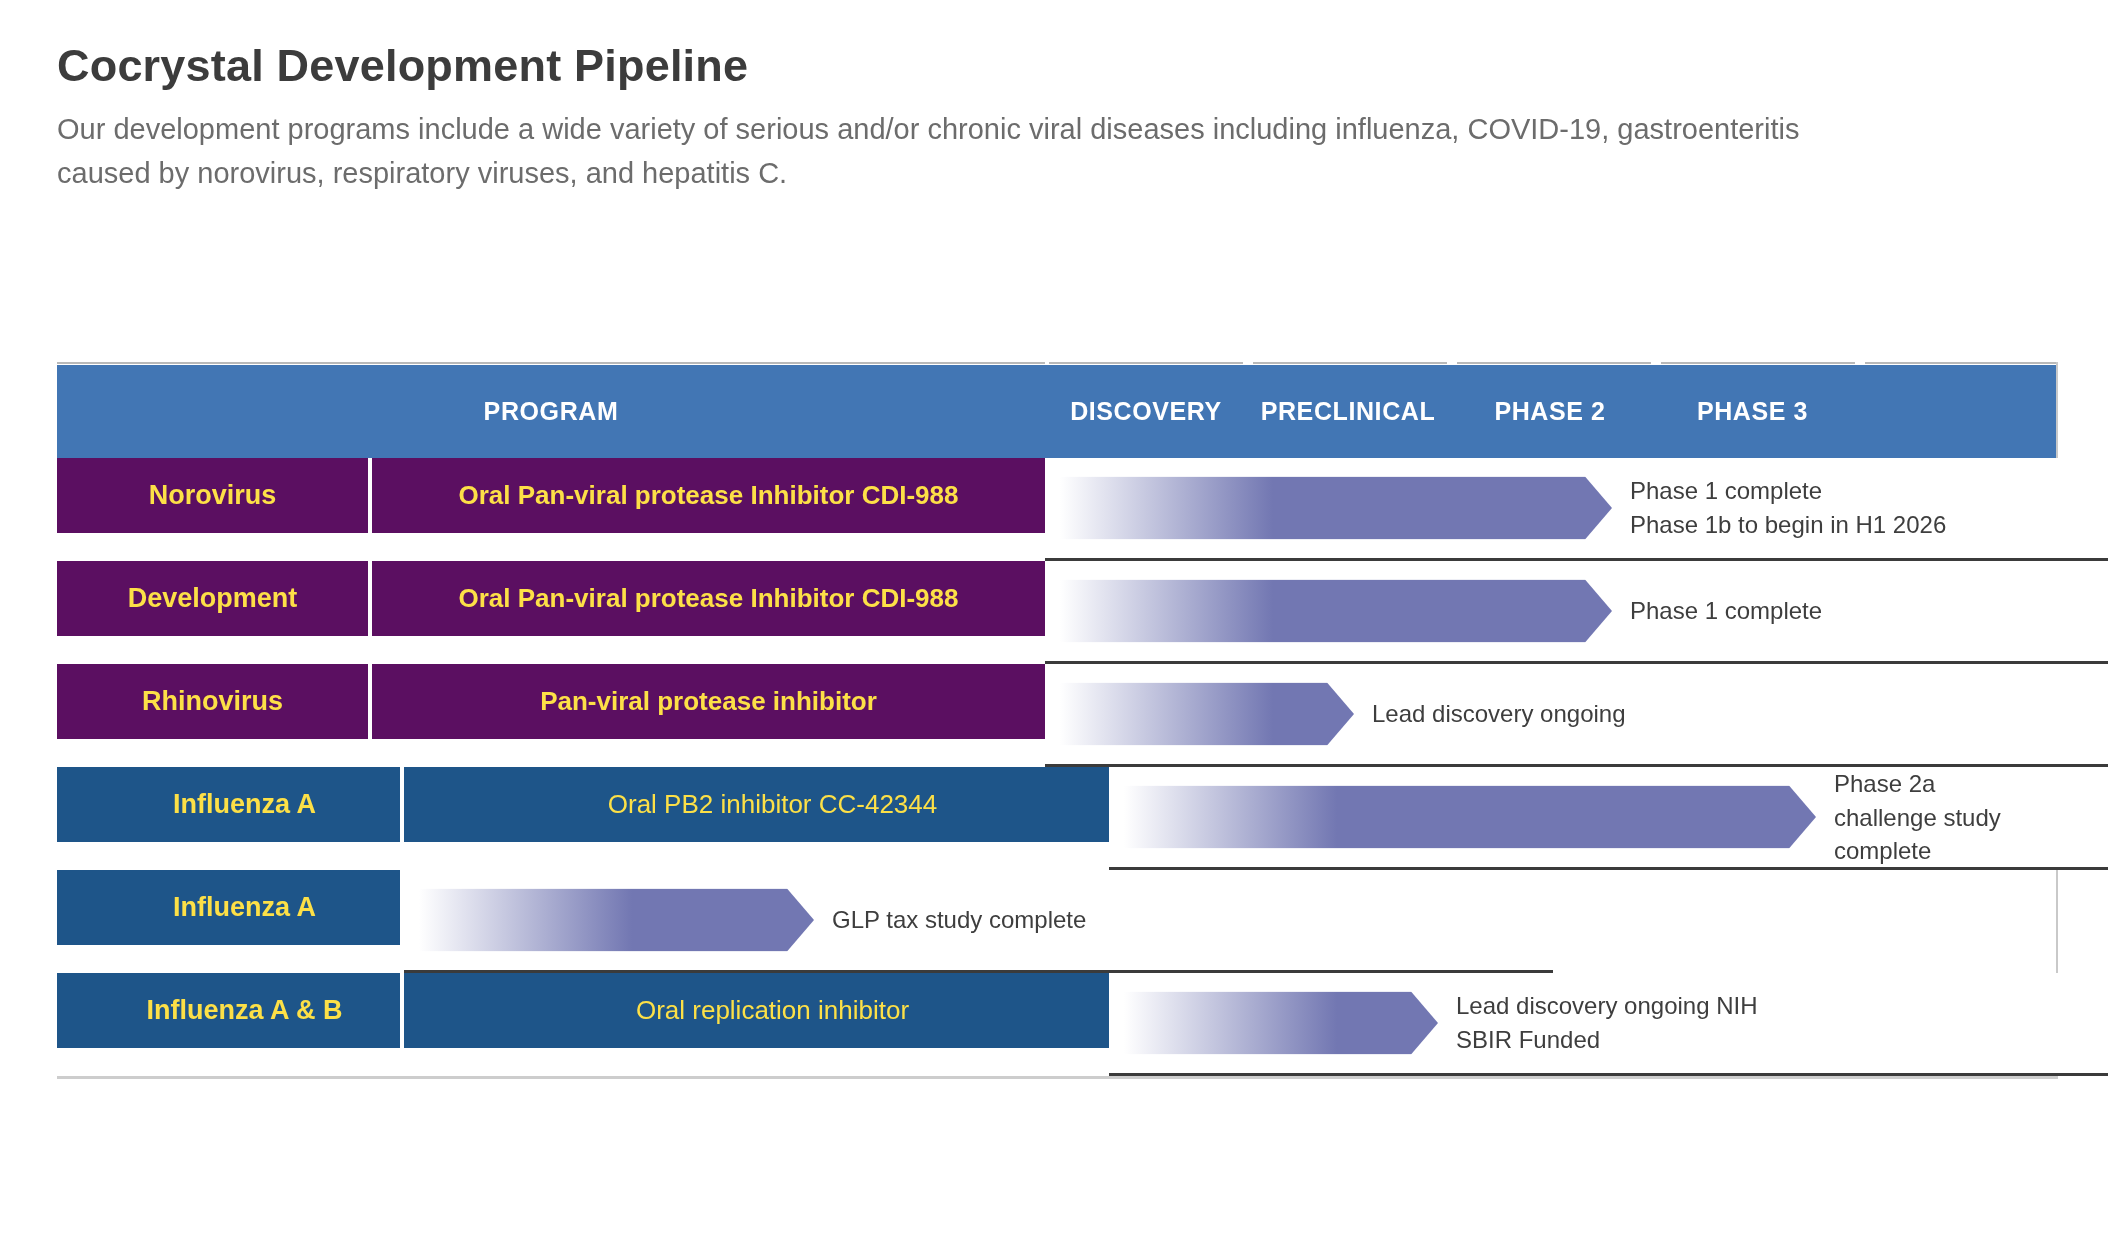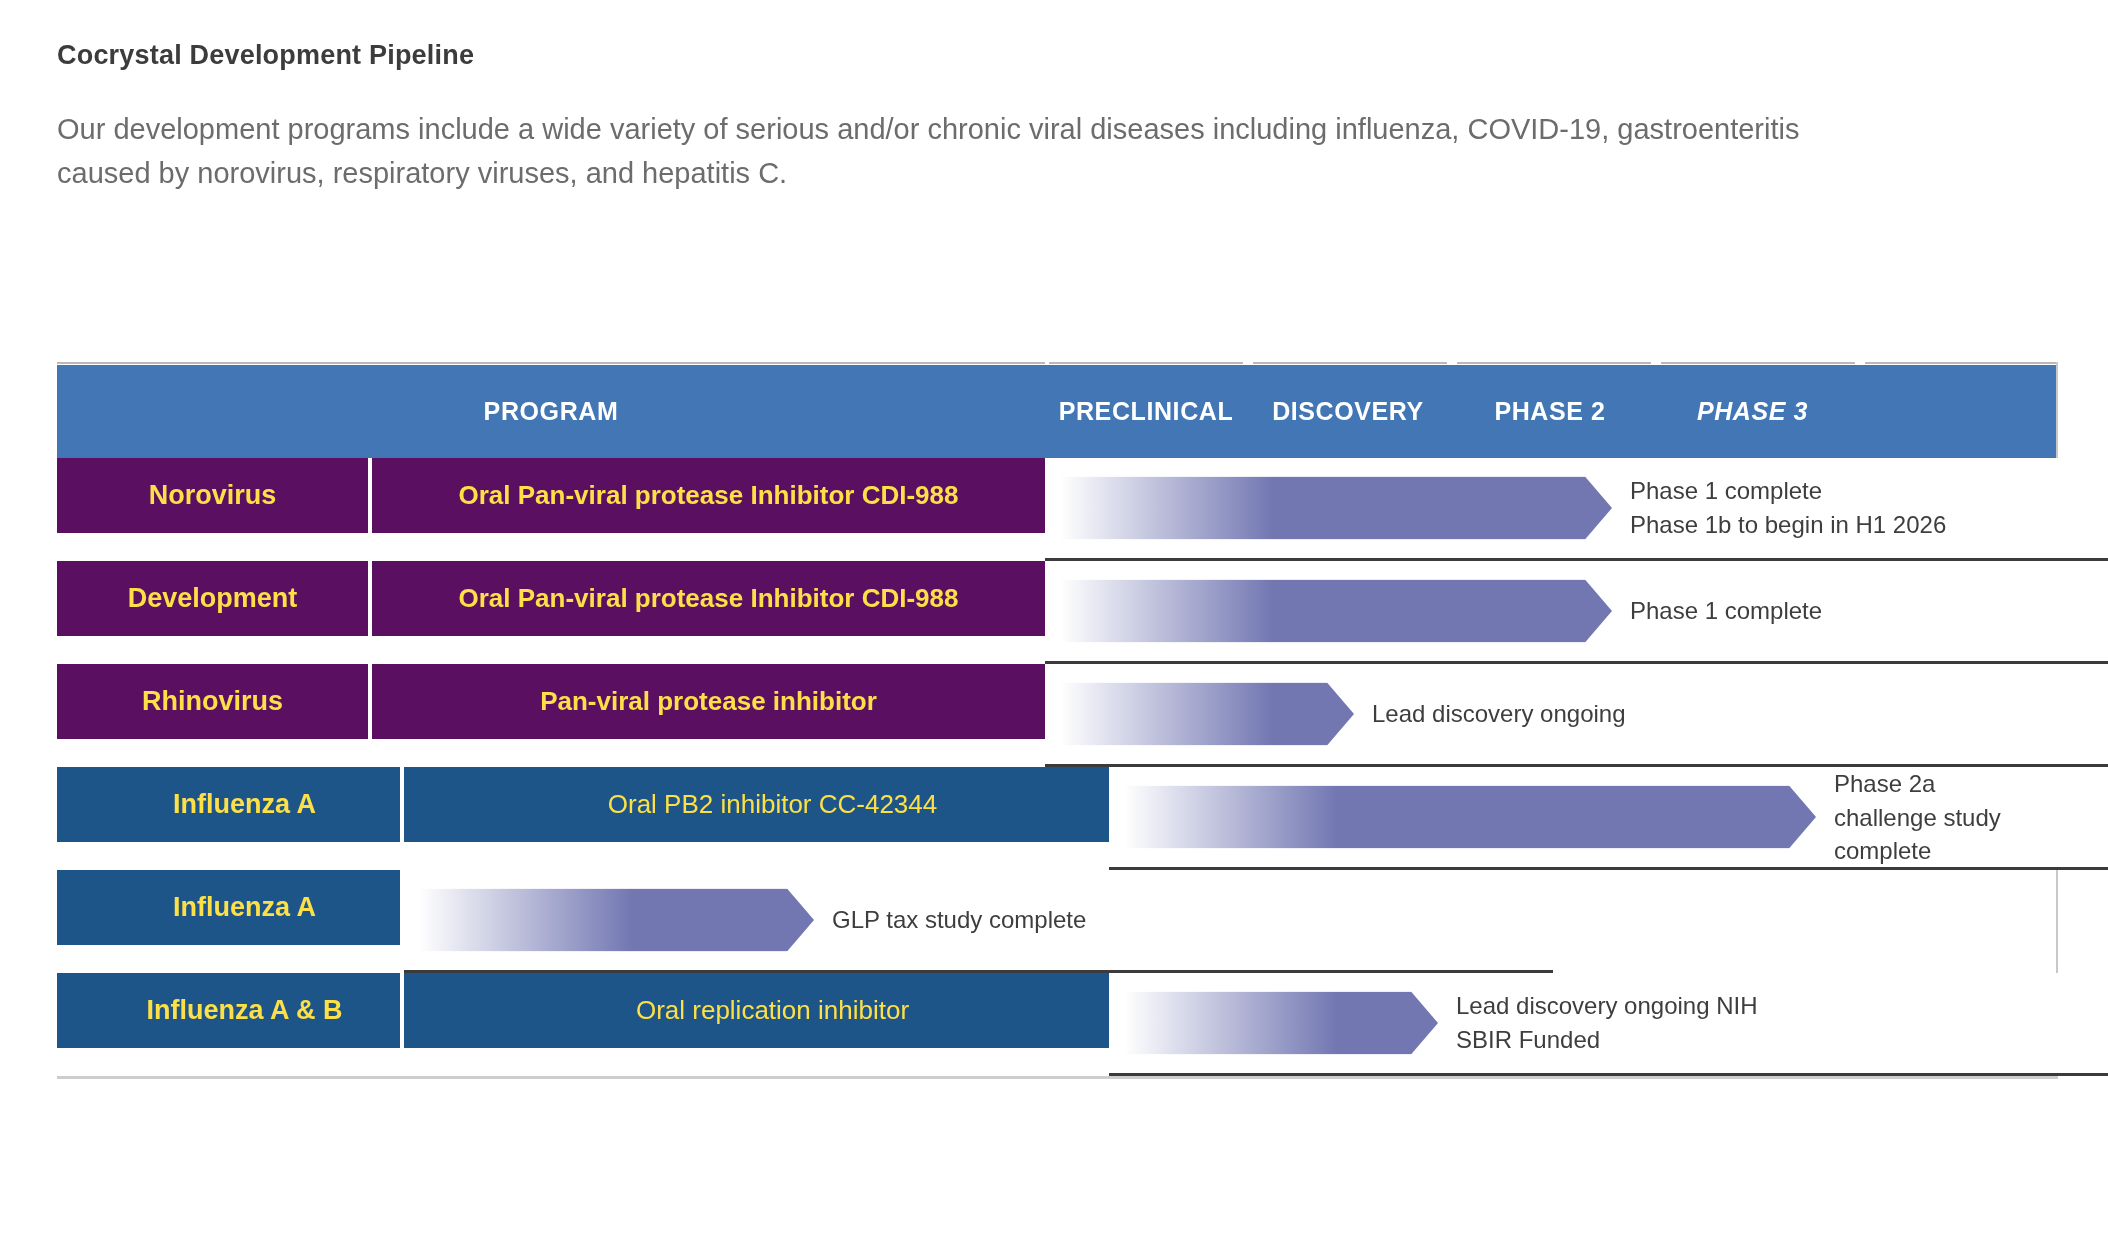--- a/index.html
+++ b/index.html
@@ -10,21 +10,21 @@
     background: #ffffff;
     font-family: "Liberation Sans", sans-serif;
     overflow: hidden;
   }
   .page { position: relative; width: 2108px; height: 1250px; }
 
   .title {
     position: absolute;
     left: 57px;
     top: 40px;
-    font-size: 27px;
+    font-size: 45px;
     font-weight: 700;
     color: var(--title-text, #3c3c3c);
     letter-spacing: 0.2px;
   }
 
   .description {
     position: absolute;
     left: 57px;
     top: 108px;
     width: 1760px;
@@ -75,21 +75,21 @@
     letter-spacing: 0.6px;
   }
   .header > div {
     display: flex;
     align-items: center;
     justify-content: center;
     flex: none;
   }
   .program-h { width: 988px; }
   .phase-h { width: 202px; }
-  .phase-h:last-child { width: 203px; font-style: italic; }
+  .phase-h:last-child { width: 203px; }
 
   .rows { position: relative; }
 
   .row {
     display: flex;
     height: 103px;
     position: relative;
   }
   .cell {
     flex: none;
@@ -154,22 +154,22 @@
     <div class="topline" style="left:992px; width:194px;"></div>
     <div class="topline" style="left:1196px; width:194px;"></div>
     <div class="topline" style="left:1400px; width:194px;"></div>
     <div class="topline" style="left:1604px; width:194px;"></div>
     <div class="topline" style="left:1808px; width:191px;"></div>
     <div class="rightline"></div>
     <div class="bottomline"></div>
 
     <div class="header">
       <div class="program-h">PROGRAM</div>
+      <div class="phase-h">DISCOVERY</div>
       <div class="phase-h">PRECLINICAL</div>
-      <div class="phase-h">DISCOVERY</div>
       <div class="phase-h">PHASE 2</div>
       <div class="phase-h">PHASE 3</div>
     </div>
 
     <div class="rows">
   <div class="row purple">
     <div class="cell virus-cell">
       <span class="virus-label">Norovirus</span>
     </div>
     <div class="cell program-cell">

